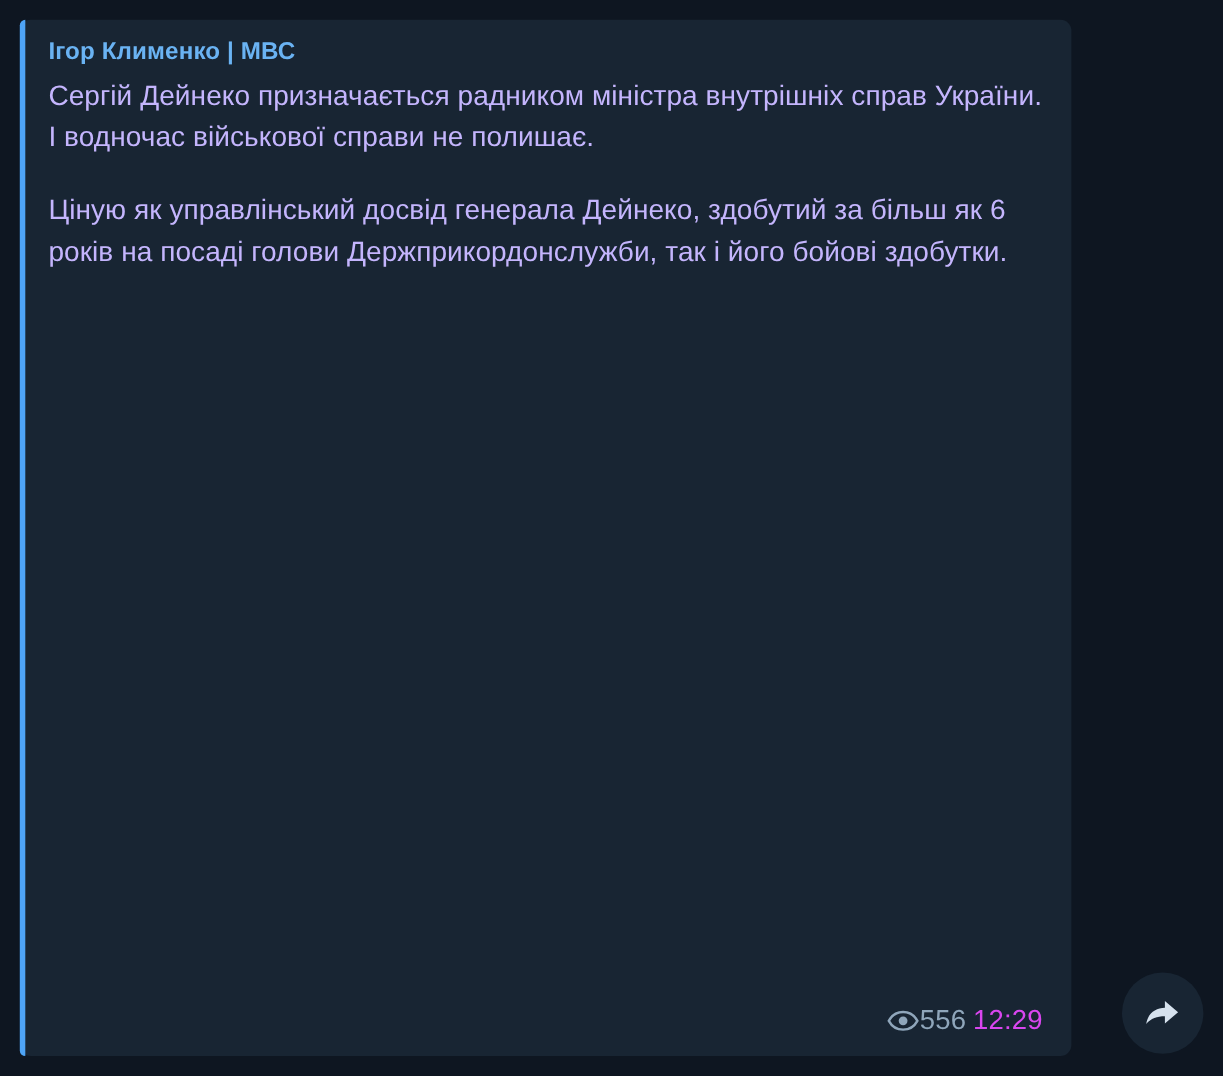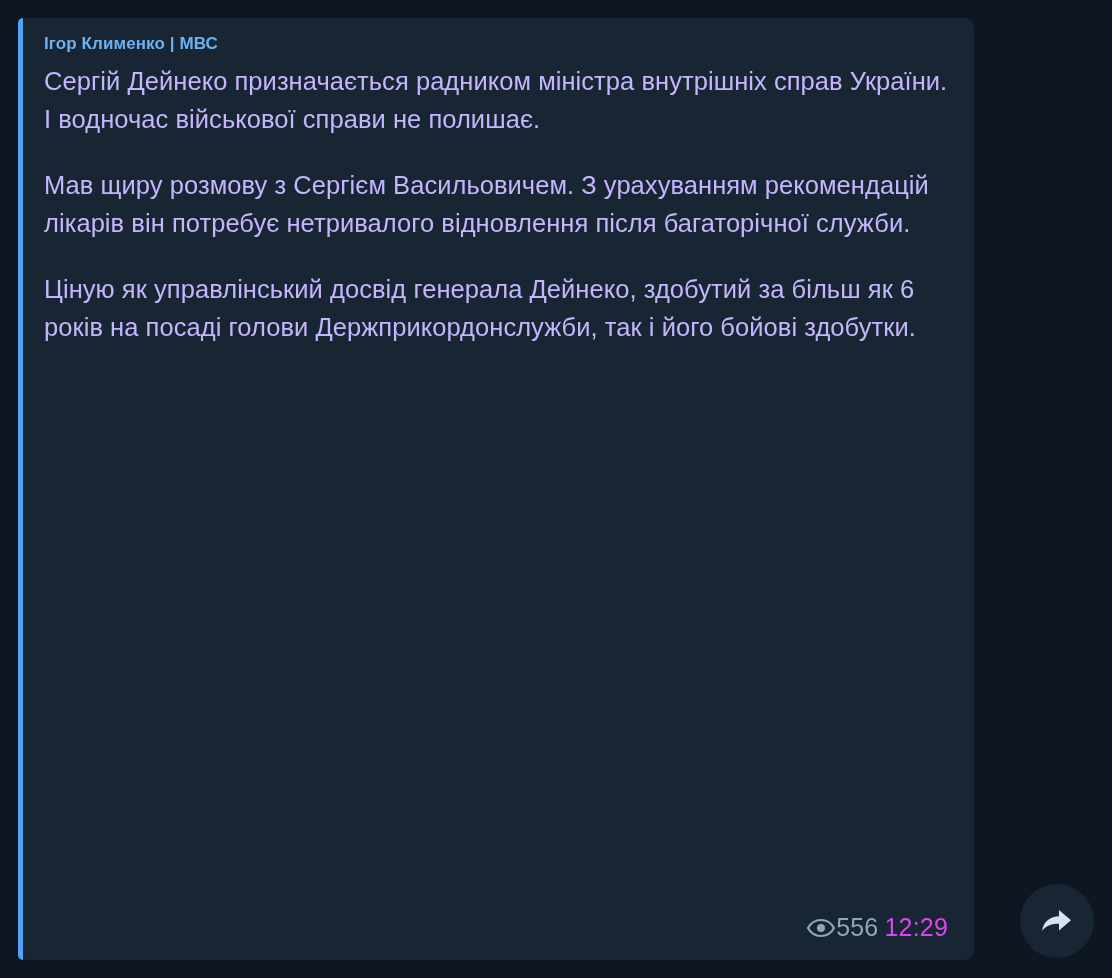--- a/index.html
+++ b/index.html
@@ -38,21 +38,21 @@
     left: 0;
     top: 0;
     bottom: 0;
     width: 5px;
     border-radius: 10px 0 0 10px;
     background: #4ea4f6;
   }
 
   .author-name {
     color: #6ab3f3;
-    font-size: 17px;
+    font-size: 22px;
     font-weight: bold;
     line-height: 1.2;
     margin: 0 0 8px 0;
     letter-spacing: 0.1px;
   }
 
   .msg-text p {
     color: #c4b5fd;
     font-size: 25.5px;
     line-height: 38px;
@@ -113,21 +113,20 @@
 
 <div class="screen">
 
   <div class="message-bubble">
     <div class="accent-bar"></div>
 
     <div class="author-name">Ігор Клименко | МВС</div>
 
     <div class="msg-text">
       <p>Сергій Дейнеко призначається радником міністра внутрішніх справ України. І водночас військової справи не полишає.</p>
-      <p>Мав щиру розмову з Сергієм Васильовичем. З урахуванням рекомендацій лікарів він потребує нетривалого відновлення після багаторічної служби.</p>
       <p>Ціную як управлінський досвід генерала Дейнеко, здобутий за більш як 6 років на посаді голови Держприкордонслужби, так і його бойові здобутки.</p>
     </div>
 
     <div class="meta">
       <span class="eye-icon">
         <svg width="30" height="20" viewBox="0 0 30 20" fill="none">
           <path d="M2 10C5 4.5 9.8 2 15 2c5.2 0 10 2.5 13 8-3 5.5-7.8 8-13 8-5.2 0-10-2.5-13-8z" stroke="#8fa6bb" stroke-width="2.2" fill="none"></path>
           <circle cx="15" cy="10" r="4" fill="#8fa6bb"></circle>
         </svg>
       </span>

